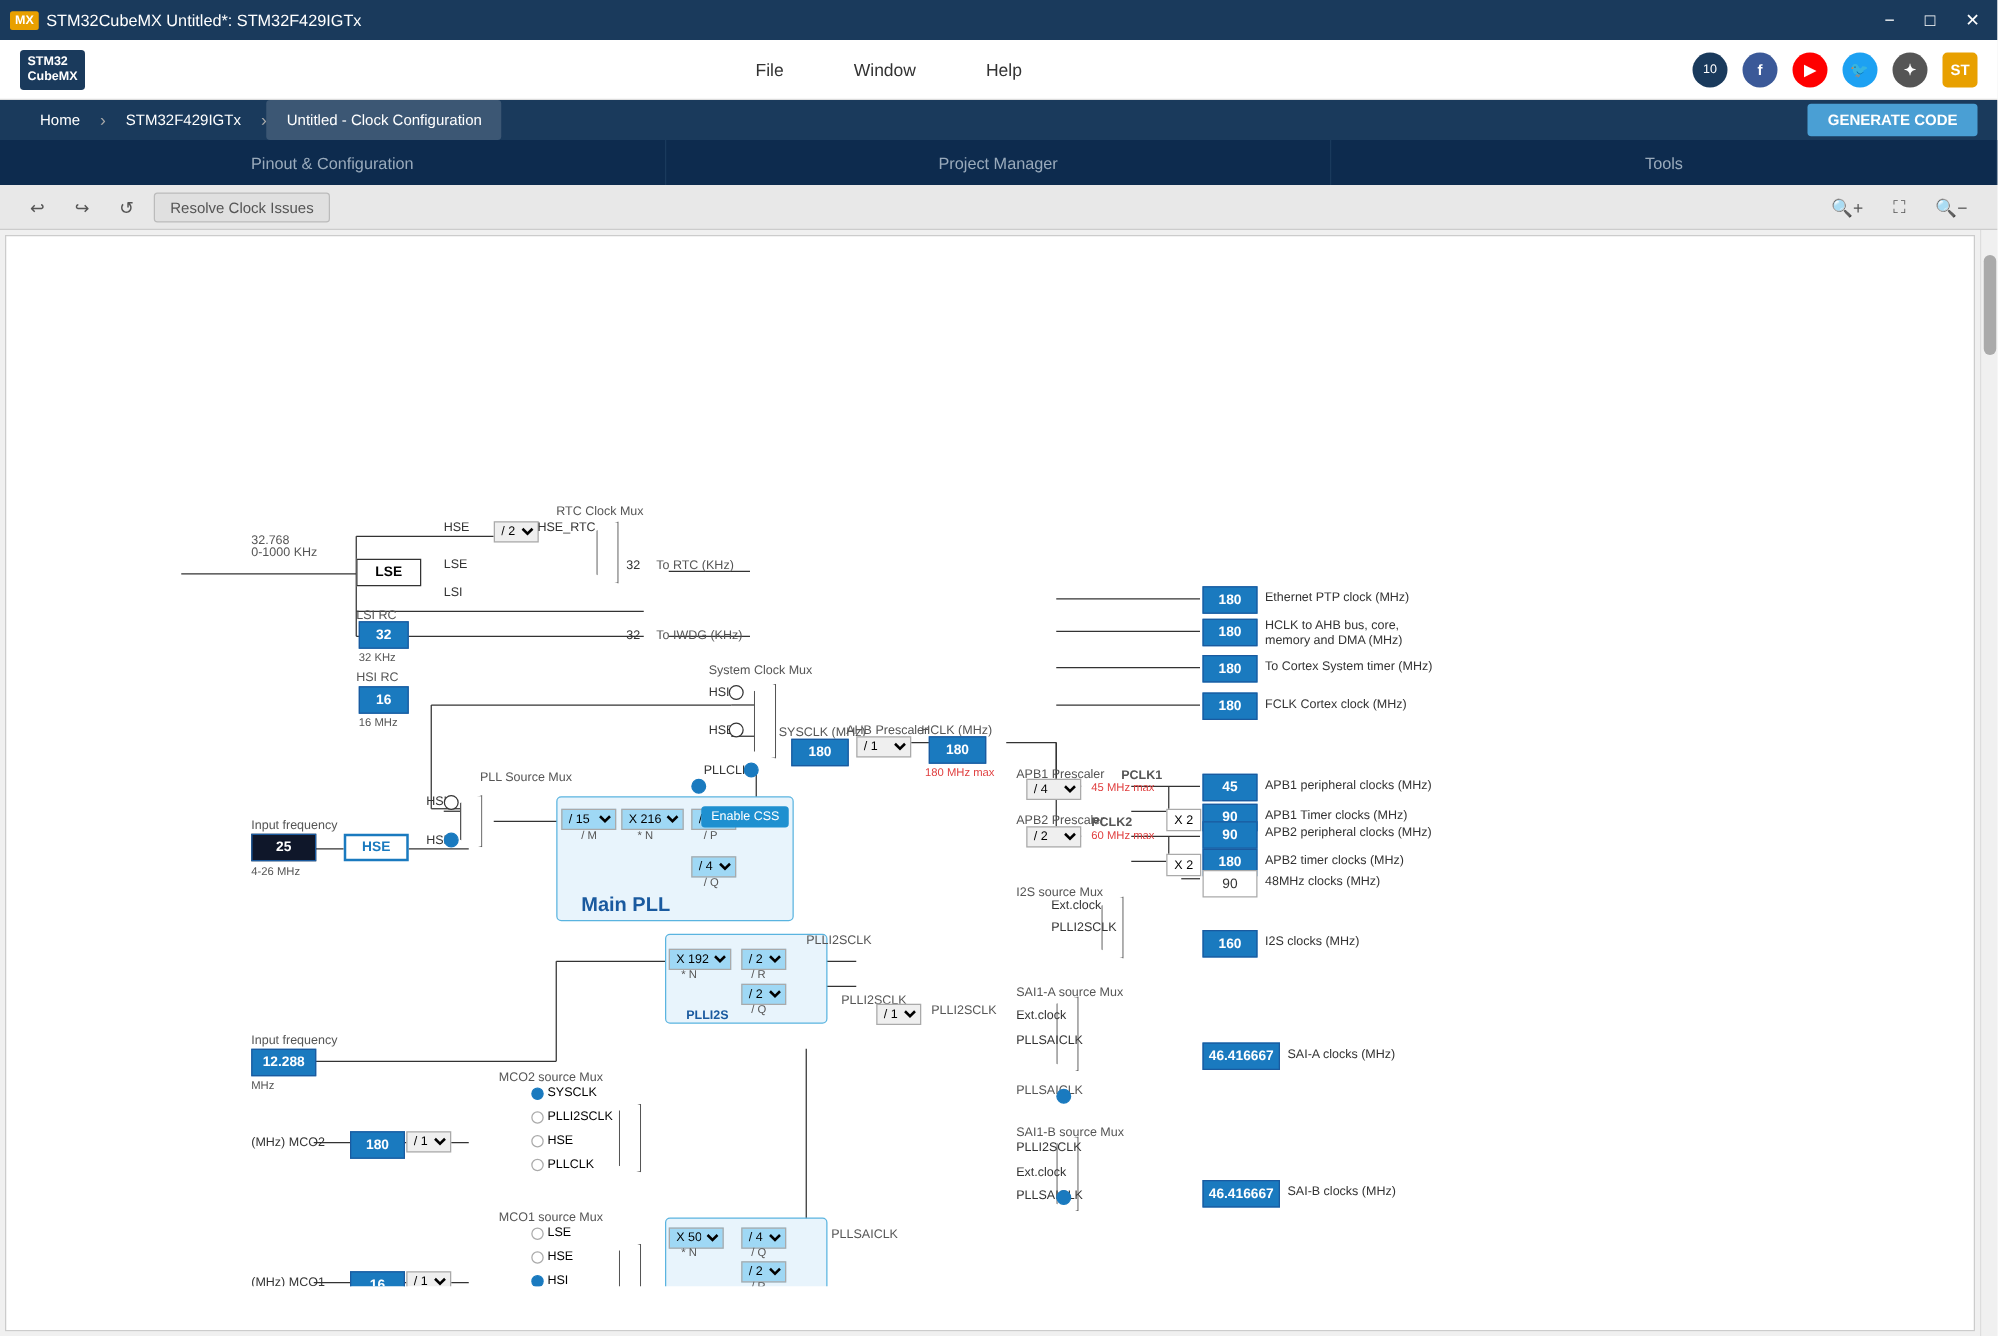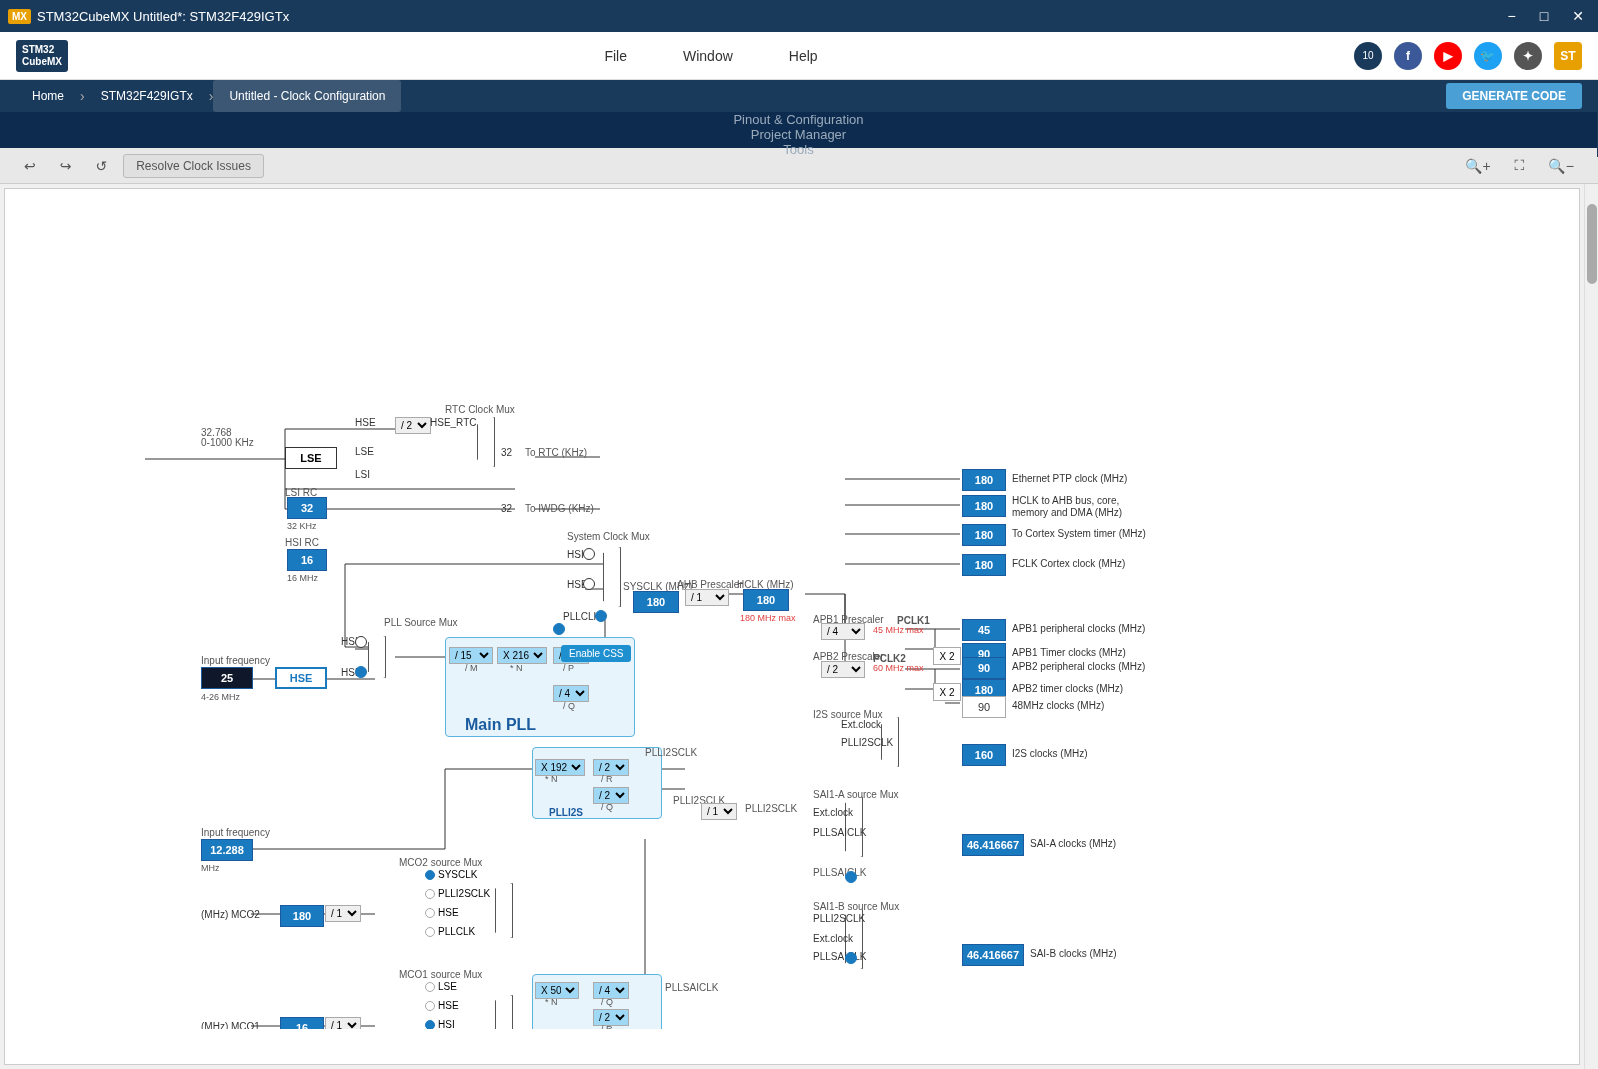--- a/index.html
+++ b/index.html
@@ -68,21 +68,20 @@
       cursor: pointer;
       font-weight: bold;
     }
 
     
     #tabbar {
       background: #0d2b4e;
       height: 36px;
       display: flex;
       align-items: stretch;
-      flex-direction: column;
     }
     #tabbar .tab {
       flex: 1;
       display: flex;
       align-items: center;
       justify-content: center;
       color: #9ab;
       font-size: 13px;
       cursor: pointer;
       border-right: 1px solid #1a3a5c;

